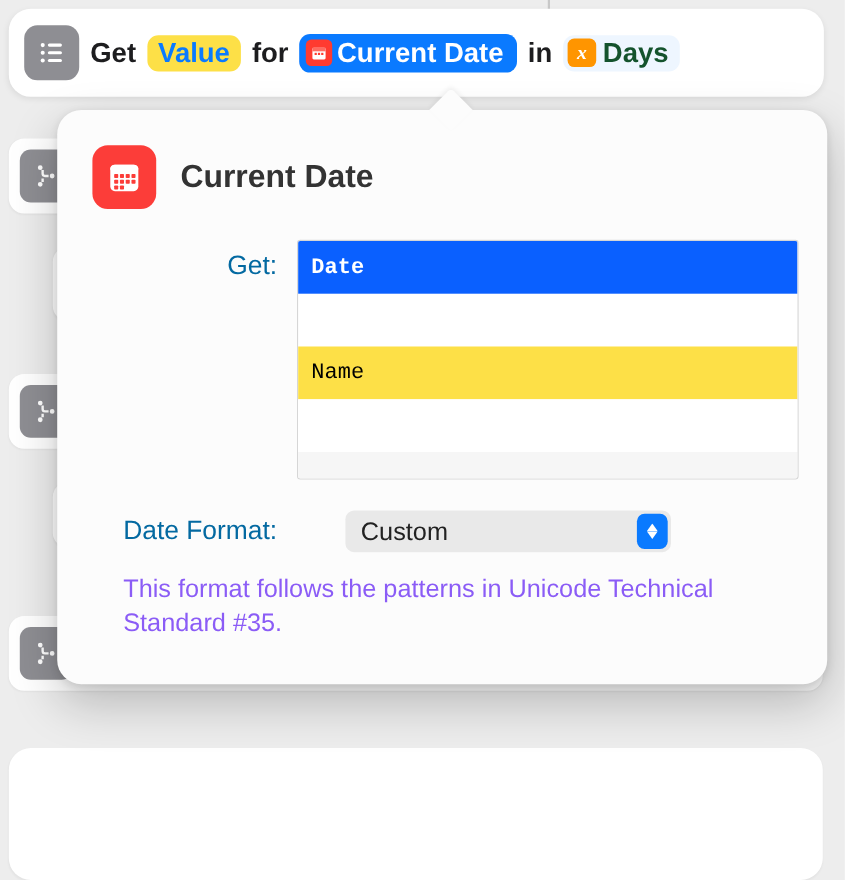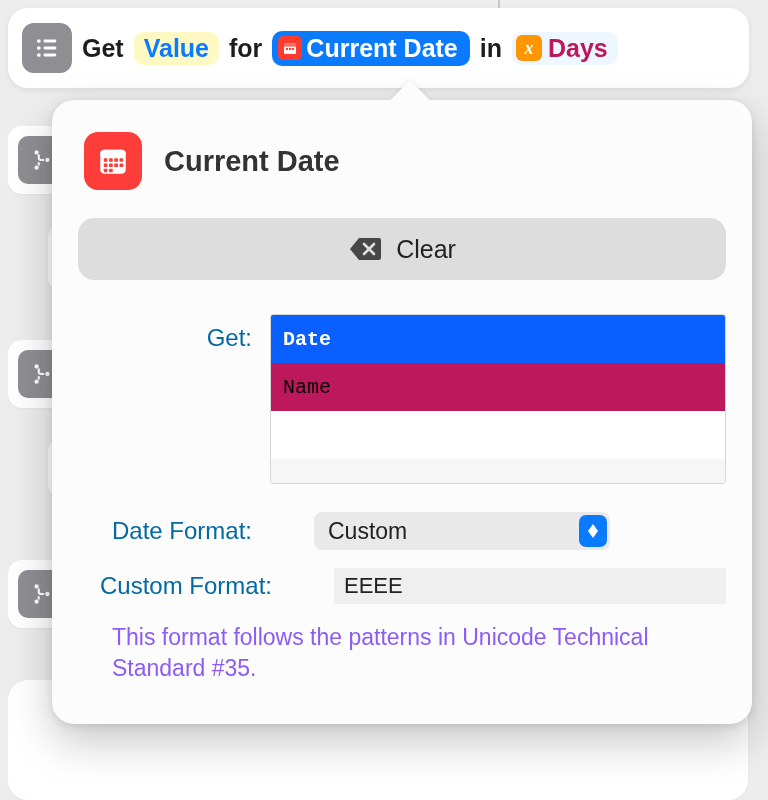--- a/index.html
+++ b/index.html
@@ -61,21 +61,21 @@
     width: 50px; height: 50px;
     background: #8e8e93;
     border-radius: 12px;
     display: flex; align-items: center; justify-content: center;
   }
   .action-icon svg { width: 28px; height: 28px; fill: #fff; }
 
   .token-plain { color: #1d1d1f; }
   .token-link {
     color: #0a7aff;
-    background: #fef9c3;
+    background: #fde047;
     padding: 2px 10px;
     border-radius: 10px;
   }
   .token-variable {
     display: inline-flex;
     align-items: center;
     gap: 4px;
     background: #0a7aff;
     color: #ffffff;
     padding: 3px 12px 3px 6px;
@@ -101,21 +101,21 @@
     width: 26px; height: 26px;
     background: #ff9500;
     border-radius: 6px;
     display: flex; align-items: center; justify-content: center;
     color: #fff;
     font-style: italic;
     font-family: "Times New Roman", serif;
     font-size: 18px;
     font-weight: 600;
   }
-  .token-var2 .lbl { color: #be185d; }
+  .token-var2 .lbl { color: #14532d; }
 
   
   .vline {
     position: absolute;
     top: 0;
     left: 498px;
     width: 2px;
     height: 10px;
     background: #c8c8c8;
   }
@@ -215,21 +215,21 @@
     padding: 0 12px;
     font-size: 20px;
     cursor: pointer;
     font-family: Liberation Mono, monospace;
   }
   .list-item.selected {
     background: #0a60ff;
     color: #fff;
     font-weight: 600;
   }
-  .list-item.alt { background: #be185d; }
+  .list-item.alt { background: #fde047; margin-top: 48px; }
   .list-item.blank { background: #fff; }
   .list-item.blank2 { background: #f6f6f6; height: 24px; }
 
   .select-wrap {
     position: relative;
     width: 296px;
   }
   .select-btn {
     width: 100%;
     height: 38px;
@@ -354,29 +354,20 @@
           <rect x="9.2" y="13.7" width="2.6" height="2.6" rx="0.5" fill="#fc3d39"></rect>
           <rect x="12.9" y="13.7" width="2.6" height="2.6" rx="0.5" fill="#fc3d39"></rect>
           <rect x="16.6" y="13.7" width="2.6" height="2.6" rx="0.5" fill="#fc3d39"></rect>
           <rect x="5.5" y="17.4" width="2.6" height="2.6" rx="0.5" fill="#fc3d39"></rect>
           <rect x="9.2" y="17.4" width="2.6" height="2.6" rx="0.5" fill="#fc3d39"></rect>
         </svg>
     </div>
     <h1>Current Date</h1>
   </div>
 
-  <button class="clear-btn">
-    <span class="del-icon">
-      <svg viewBox="0 0 34 26">
-          <path d="M11 2 L31 2 Q33 2 33 4 L33 22 Q33 24 31 24 L11 24 L2 13 Z" fill="#474747"></path>
-          <path d="M16 8 L26 18 M26 8 L16 18" stroke="#dddddd" stroke-width="2.6" stroke-linecap="round"></path>
-        </svg>
-    </span>
-    <span>Clear</span>
-  </button>
 
   <div class="form-row">
     <div class="form-label">Get:</div>
     <div class="list-box">
       <div class="list-item selected">Date</div>
       <div class="list-item alt">Name</div>
       <div class="list-item blank"></div>
       <div class="list-item blank2"></div>
     </div>
   </div>
@@ -389,19 +380,15 @@
         <svg viewBox="0 0 10 7">
             <path d="M5 0 L10 7 L0 7 Z"></path>
           </svg>
         <svg viewBox="0 0 10 7">
             <path d="M5 7 L0 0 L10 0 Z"></path>
           </svg>
       </div>
     </div>
   </div>
 
-  <div class="form-row center">
-    <div class="form-label" style="width:212px;">Custom Format:</div>
-    <input class="text-field" value="EEEE" style="">
-  </div>
 
   <div class="help-text">This format follows the patterns in Unicode Technical Standard #35.</div>
 </div>
 
 </body></html>

